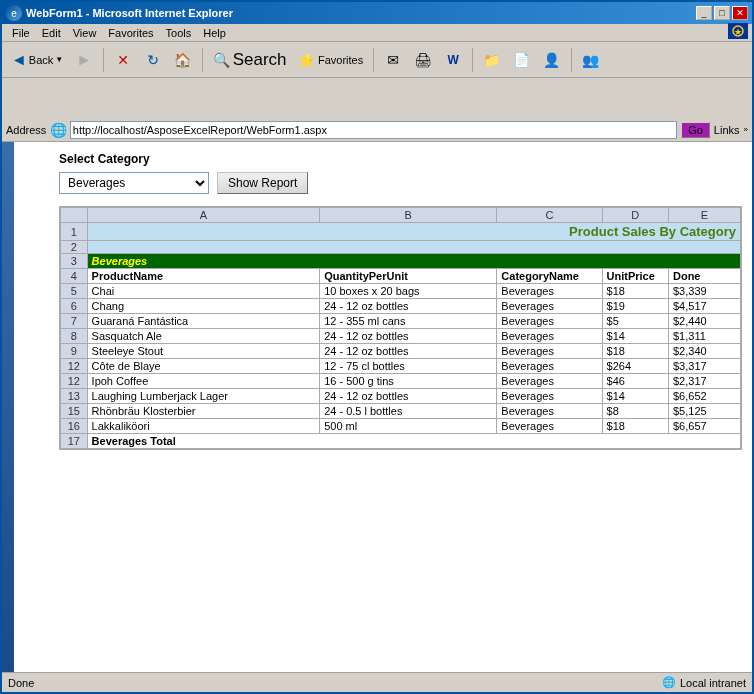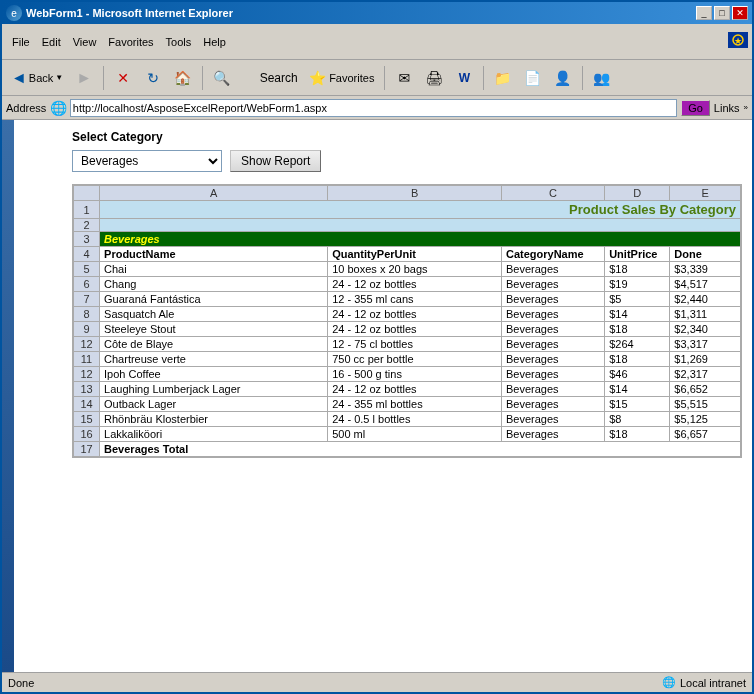--- a/index.html
+++ b/index.html
@@ -26,21 +26,21 @@
       font-size: 9px; display: flex; align-items: center; justify-content: center;
       cursor: pointer; color: #000;
     }
 
     
     .menu-bar {
       background: #d4d0c8;
       display: flex;
       align-items: center;
       padding: 2px 4px;
-      height: 36px;
+      height: 18px;
       flex-shrink: 0;
       border-bottom: 1px solid #a0a0a0;
     }
     .menu-item { padding: 1px 6px; font-size: 11px; cursor: pointer; }
 
     
     .toolbar {
       background: #d4d0c8;
       display: flex;
       align-items: center;
@@ -67,20 +67,21 @@
     
     .address-bar {
       background: #d4d0c8;
       display: flex;
       align-items: center;
       padding: 2px 4px;
       height: 24px;
       flex-shrink: 0;
       border-bottom: 1px solid #a0a0a0;
       gap: 4px;
+      margin-top: 40px;
     }
     .address-label { font-size: 11px; }
     .address-input {
       flex: 1; height: 18px; font-size: 11px;
       border: 1px solid #7f9db9; background: white;
       padding: 0 2px;
     }
     .go-btn {
       padding: 1px 6px; font-size: 11px; background: #a21caf;
       border: 1px outset #d4d0c8; cursor: pointer;
@@ -249,21 +250,21 @@
       <span style="font-size:14px;color:#0054a0;">↻</span>
     </div>
 
     <div class="toolbar-btn">
       <span style="font-size:14px;">🏠</span>
     </div>
     <div class="tb-sep"></div>
 
     <div class="toolbar-btn-wide">
       <span style="font-size:14px;">🔍</span>
-      <span style="font-size:12px;margin-left:27px;">Search</span>
+      <span style="font-size:17px;">Search</span>
     </div>
 
     <div class="toolbar-btn-wide">
       <span style="font-size:14px;">⭐</span>
       <span style="font-size:11px;">Favorites</span>
     </div>
     <div class="tb-sep"></div>
 
     <div class="toolbar-btn">
       <span style="font-size:14px;">✉</span>
@@ -306,21 +307,21 @@
       <span>Go</span>
     </button>
     <span class="links-btn">Links</span>
     <span style="font-size:8px;">»</span>
   </div>
 
   <div class="content-area">
 
     <div style="position:absolute;left:0;top:0;bottom:0;width:12px;background:linear-gradient(to bottom,#3a6ea8,#1a4a88);"></div>
 
-    <div style="margin-left:27px;padding-left:33px;">
+    <div style="margin-left:14px;padding-left:33px;">
 
       <div class="select-category-label">Select Category</div>
       <div class="controls-row">
         <select class="category-select">
           <option>Beverages</option>
           <option>Condiments</option>
           <option>Confections</option>
           <option>Dairy Products</option>
           <option>Grains/Cereals</option>
           <option>Meat/Poultry</option>
@@ -418,50 +419,34 @@
             </tr>
             <tr>
               <td class="row-num">12</td>
               <td class="cell data-cell">Côte de Blaye</td>
               <td class="cell data-cell">12 - 75 cl bottles</td>
               <td class="cell data-cell">Beverages</td>
               <td class="cell data-cell">$264</td>
               <td class="cell data-cell">$3,317</td>
             </tr>
             <tr>
-              <td class="row-num">11</td>
-              <td class="cell data-cell">Chartreuse verte</td>
-              <td class="cell data-cell">750 cc per bottle</td>
-              <td class="cell data-cell">Beverages</td>
-              <td class="cell data-cell">$18</td>
-              <td class="cell data-cell">$1,269</td>
-            </tr>
-            <tr>
               <td class="row-num">12</td>
               <td class="cell data-cell">Ipoh Coffee</td>
               <td class="cell data-cell">16 - 500 g tins</td>
               <td class="cell data-cell">Beverages</td>
               <td class="cell data-cell">$46</td>
               <td class="cell data-cell">$2,317</td>
             </tr>
             <tr>
               <td class="row-num">13</td>
               <td class="cell data-cell">Laughing Lumberjack Lager</td>
               <td class="cell data-cell">24 - 12 oz bottles</td>
               <td class="cell data-cell">Beverages</td>
               <td class="cell data-cell">$14</td>
               <td class="cell data-cell">$6,652</td>
-            </tr>
-            <tr>
-              <td class="row-num">14</td>
-              <td class="cell data-cell">Outback Lager</td>
-              <td class="cell data-cell">24 - 355 ml bottles</td>
-              <td class="cell data-cell">Beverages</td>
-              <td class="cell data-cell">$15</td>
-              <td class="cell data-cell">$5,515</td>
             </tr>
             <tr>
               <td class="row-num">15</td>
               <td class="cell data-cell">Rhönbräu Klosterbier</td>
               <td class="cell data-cell">24 - 0.5 l bottles</td>
               <td class="cell data-cell">Beverages</td>
               <td class="cell data-cell">$8</td>
               <td class="cell data-cell">$5,125</td>
             </tr>
             <tr>

